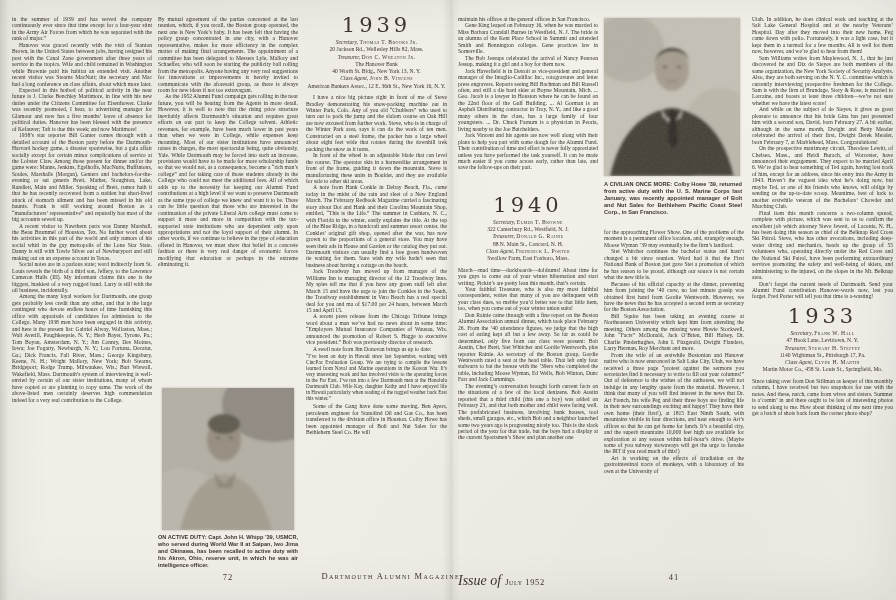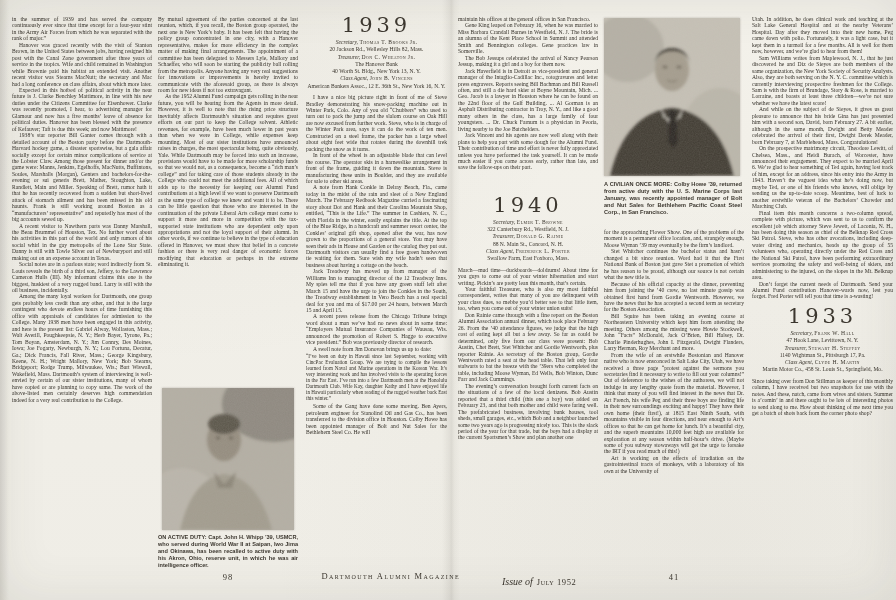--- a/index.html
+++ b/index.html
@@ -24,21 +24,21 @@
   .offs{text-align:center;font-size:5.6px;line-height:7.3px;margin-bottom:4px;color:#3a352d;}
   .ol{text-indent:0;}
   .rl{font-style:italic;}
   .nm{font-variant:small-caps;letter-spacing:0.4px;}
   .photo{position:absolute;overflow:hidden;box-shadow:0 0 2px rgba(80,75,65,0.35);}
   .cap{position:absolute;font-family:"Liberation Sans",sans-serif;font-weight:bold;
        font-size:5.6px;line-height:7.1px;text-align:justify;color:#3b362e;}
   .foot{position:absolute;color:#3a352d;}
   .folio{font-size:8.5px;letter-spacing:1px;}
   .mag{font-size:8.5px;font-variant:small-caps;letter-spacing:1.4px;}
-  .iss-it{font-style:italic;font-size:10px;margin-left:44px;}
+  .iss-it{font-style:italic;font-size:14px;}
   .iss-sc{font-variant:small-caps;font-size:8.5px;letter-spacing:0.6px;}
 </style>
 </head>
 <body>
 
 <div class="scan">
   <div class="edge-left"></div>
   <div class="gutter"></div>
 
   <div class="c" id="c1" style="left:12px;top:16px;width:140px;height:540px;">
@@ -175,20 +175,20 @@
       <div class="ol"><span class="rl">Secretary,</span> <span class="nm">Frank W. Hall</span></div>
       <div class="ol">47 Hook Lane, Levittown, N. Y.</div>
       <div class="ol"><span class="rl">Treasurer,</span> <span class="nm">Stewart H. Steffey</span></div>
       <div class="ol">1140 Wightman St., Pittsburgh 17, Pa.</div>
       <div class="ol"><span class="rl">Class Agent,</span> <span class="nm">Clyde H. Martin</span></div>
       <div class="ol">Martin Motor Co., 458 St. Louis St., Springfield, Mo.</div>
     </div>
     <p class="cont">Since taking over from Don Stillman as keeper of this monthly column, I have received but two snapshots for use with the notes. And these, natch, came from wives and sisters. Summer is a’comin’ in and there ought to be lots of interesting photos to send along to me. How about thinking of me next time you get a batch of shots back from the corner photo shop?</p>
   </div>
 
-  <div class="foot folio" style="left:8px;top:572px;width:440px;text-align:center;">98</div>
+  <div class="foot folio" style="left:8px;top:572px;width:440px;text-align:center;">72</div>
   <div class="foot mag" style="left:284px;top:571px;width:176px;text-align:right;">Dartmouth Alumni Magazine</div>
   <div class="foot" style="left:458px;top:571px;">
     <span class="iss-it">Issue of</span>
     <span class="iss-sc">July 1952</span>
   </div>
   <div class="foot folio" style="left:454px;top:572px;width:440px;text-align:center;">41</div>
 </div>
 
 </body></html>

